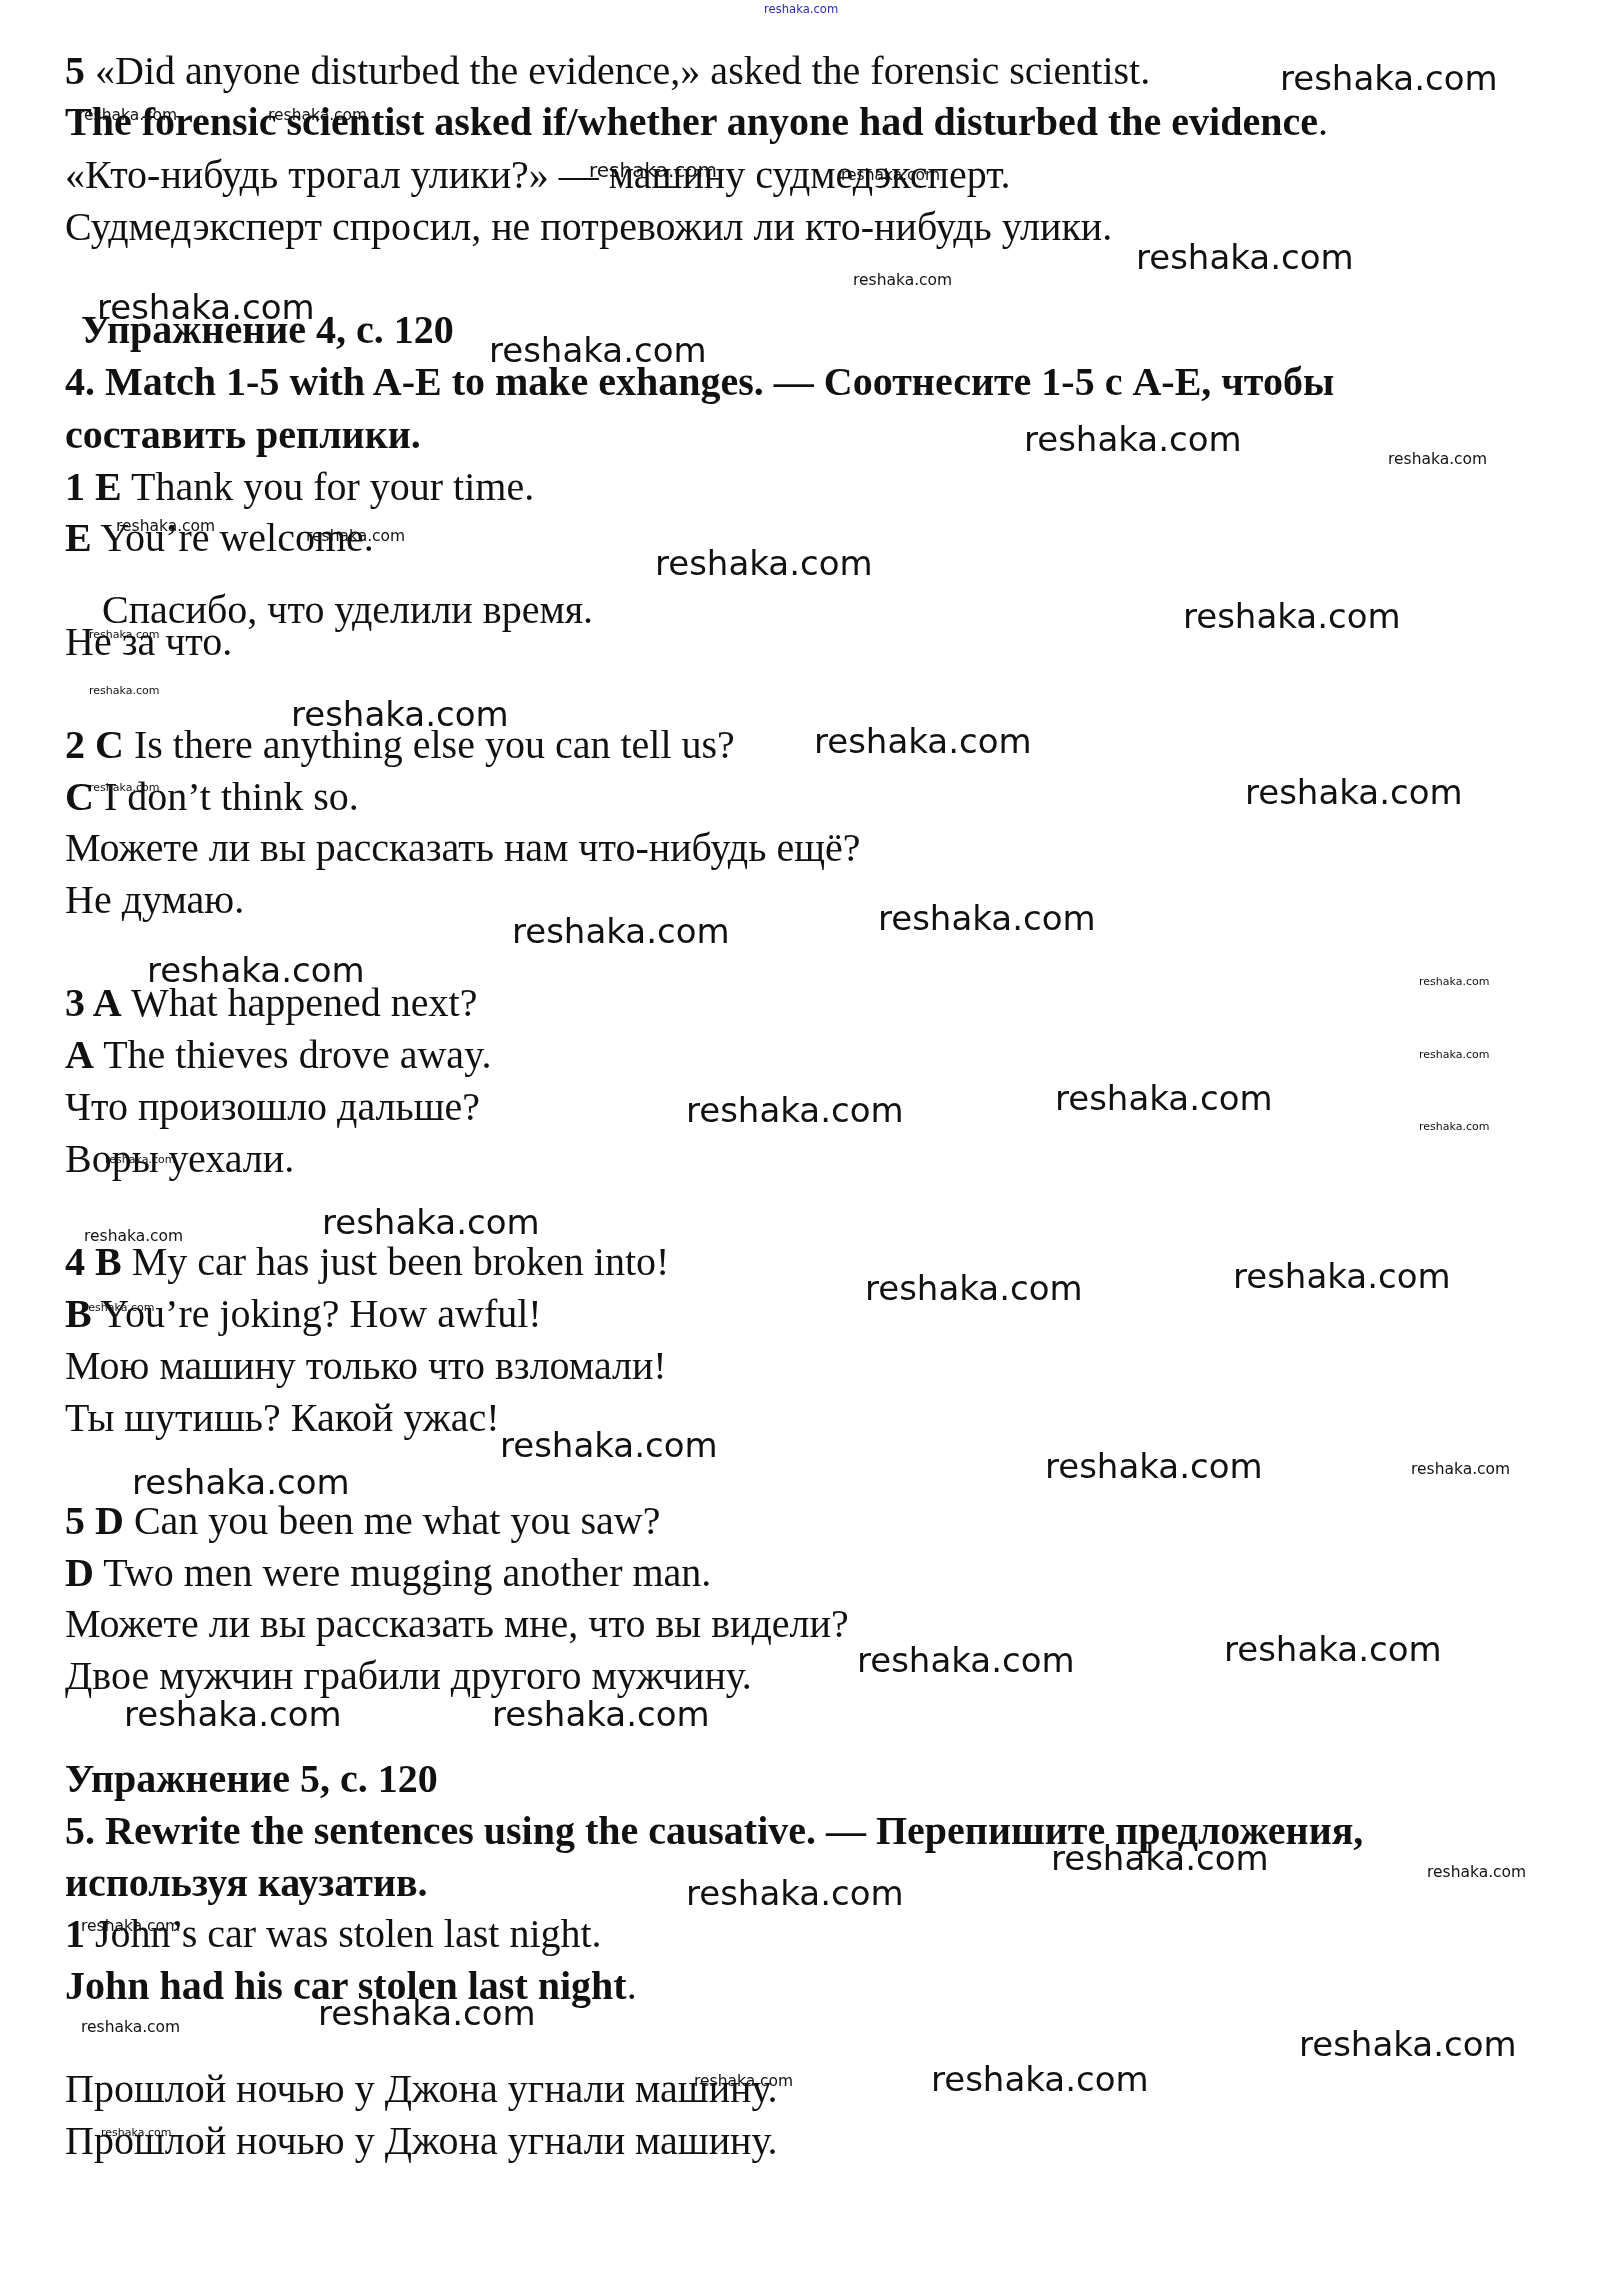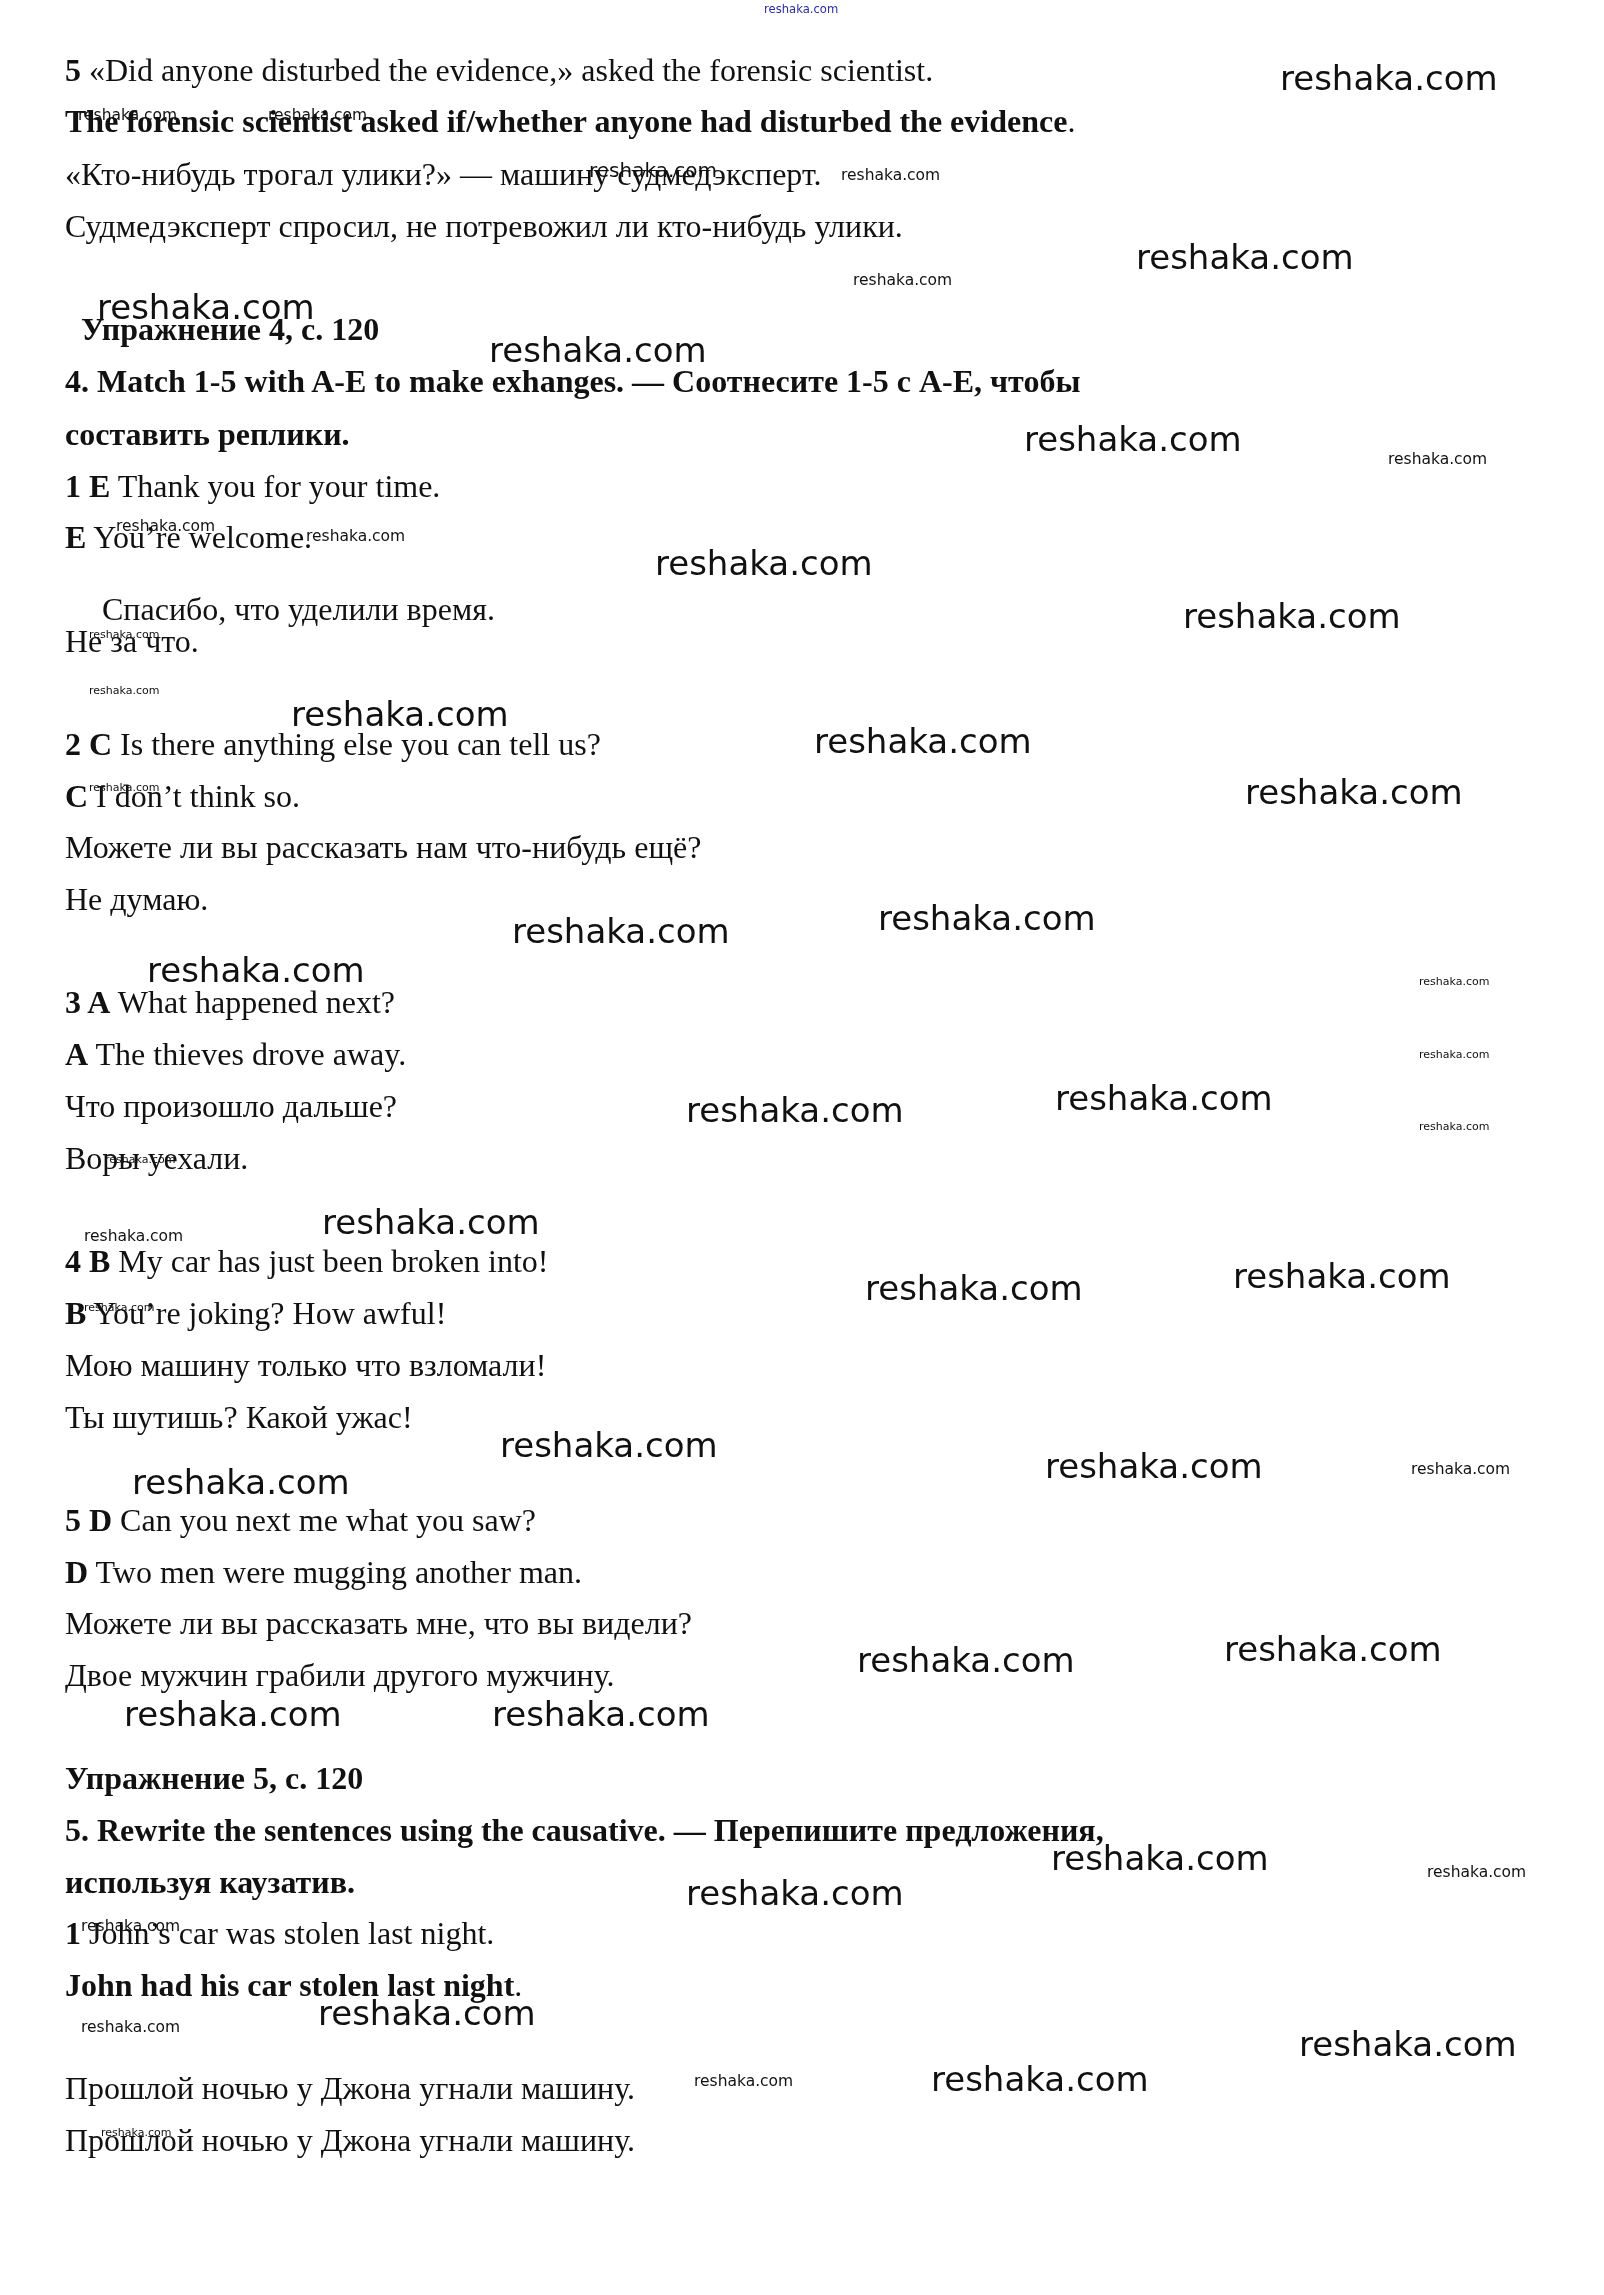--- a/index.html
+++ b/index.html
@@ -5,21 +5,21 @@
   html, body { margin: 0; padding: 0; background: #ffffff; }
   body {
     width: 1605px; height: 2295px; position: relative; overflow: hidden;
     font-family: "Liberation Serif", "DejaVu Serif", serif; color: #111;
   }
   .top-wm {
     position: absolute; left: 764px; top: 1.6px; font-size: 11.6px;
     color: #2a2ab0; font-family: "DejaVu Sans", sans-serif;
   }
   .line {
-    position: absolute; left: 65px; font-size: 32px; line-height: 47px;
+    position: absolute; left: 65px; font-size: 40px; line-height: 47px;
     white-space: nowrap;
   }
   .b { font-weight: bold; }
   .wm {
     position: absolute; font-family: "DejaVu Sans", "Liberation Sans", sans-serif;
     color: #111; white-space: nowrap;
   }
   .wm.big { font-size: 34px; }
   .wm.mid { font-size: 20px; }
   .wm.sm { font-size: 15.5px; }
@@ -46,21 +46,21 @@
     <div class="line" style="top: 824px;"><span>Можете ли вы рассказать нам что-нибудь ещё?</span></div>
     <div class="line" style="top: 876px;"><span>Не думаю.</span></div>
     <div class="line" style="top: 979px;"><span class="b">3 A</span><span> What happened next?</span></div>
     <div class="line" style="top: 1031px;"><span class="b">A</span><span> The thieves drove away.</span></div>
     <div class="line" style="top: 1083px;"><span>Что произошло дальше?</span></div>
     <div class="line" style="top: 1135px;"><span>Воры уехали.</span></div>
     <div class="line" style="top: 1238px;"><span class="b">4 B</span><span> My car has just been broken into!</span></div>
     <div class="line" style="top: 1290px;"><span class="b">B</span><span> You’re joking? How awful!</span></div>
     <div class="line" style="top: 1342px;"><span>Мою машину только что взломали!</span></div>
     <div class="line" style="top: 1394px;"><span>Ты шутишь? Какой ужас!</span></div>
-    <div class="line" style="top: 1497px;"><span class="b">5 D</span><span> Can you next me what you saw?</span></div>
+    <div class="line" style="top: 1497px;"><span class="b">5 D</span><span> Can you been me what you saw?</span></div>
     <div class="line" style="top: 1549px;"><span class="b">D</span><span> Two men were mugging another man.</span></div>
     <div class="line" style="top: 1600px;"><span>Можете ли вы рассказать мне, что вы видели?</span></div>
     <div class="line" style="top: 1652px;"><span>Двое мужчин грабили другого мужчину.</span></div>
     <div class="line" style="top: 1755px;"><span class="b">Упражнение 5, с. 120</span></div>
     <div class="line" style="top: 1807px;"><span class="b">5. Rewrite the sentences using the causative. — Перепишите предложения,</span></div>
     <div class="line" style="top: 1859px;"><span class="b">используя каузатив.</span></div>
     <div class="line" style="top: 1910px;"><span class="b">1</span><span> John’s car was stolen last night.</span></div>
     <div class="line" style="top: 1962px;"><span class="b">John had his car stolen last night</span><span>.</span></div>
     <div class="line" style="top: 2065px;"><span>Прошлой ночью у Джона угнали машину.</span></div>
     <div class="line" style="top: 2117px;"><span>Прошлой ночью у Джона угнали машину.</span></div>

